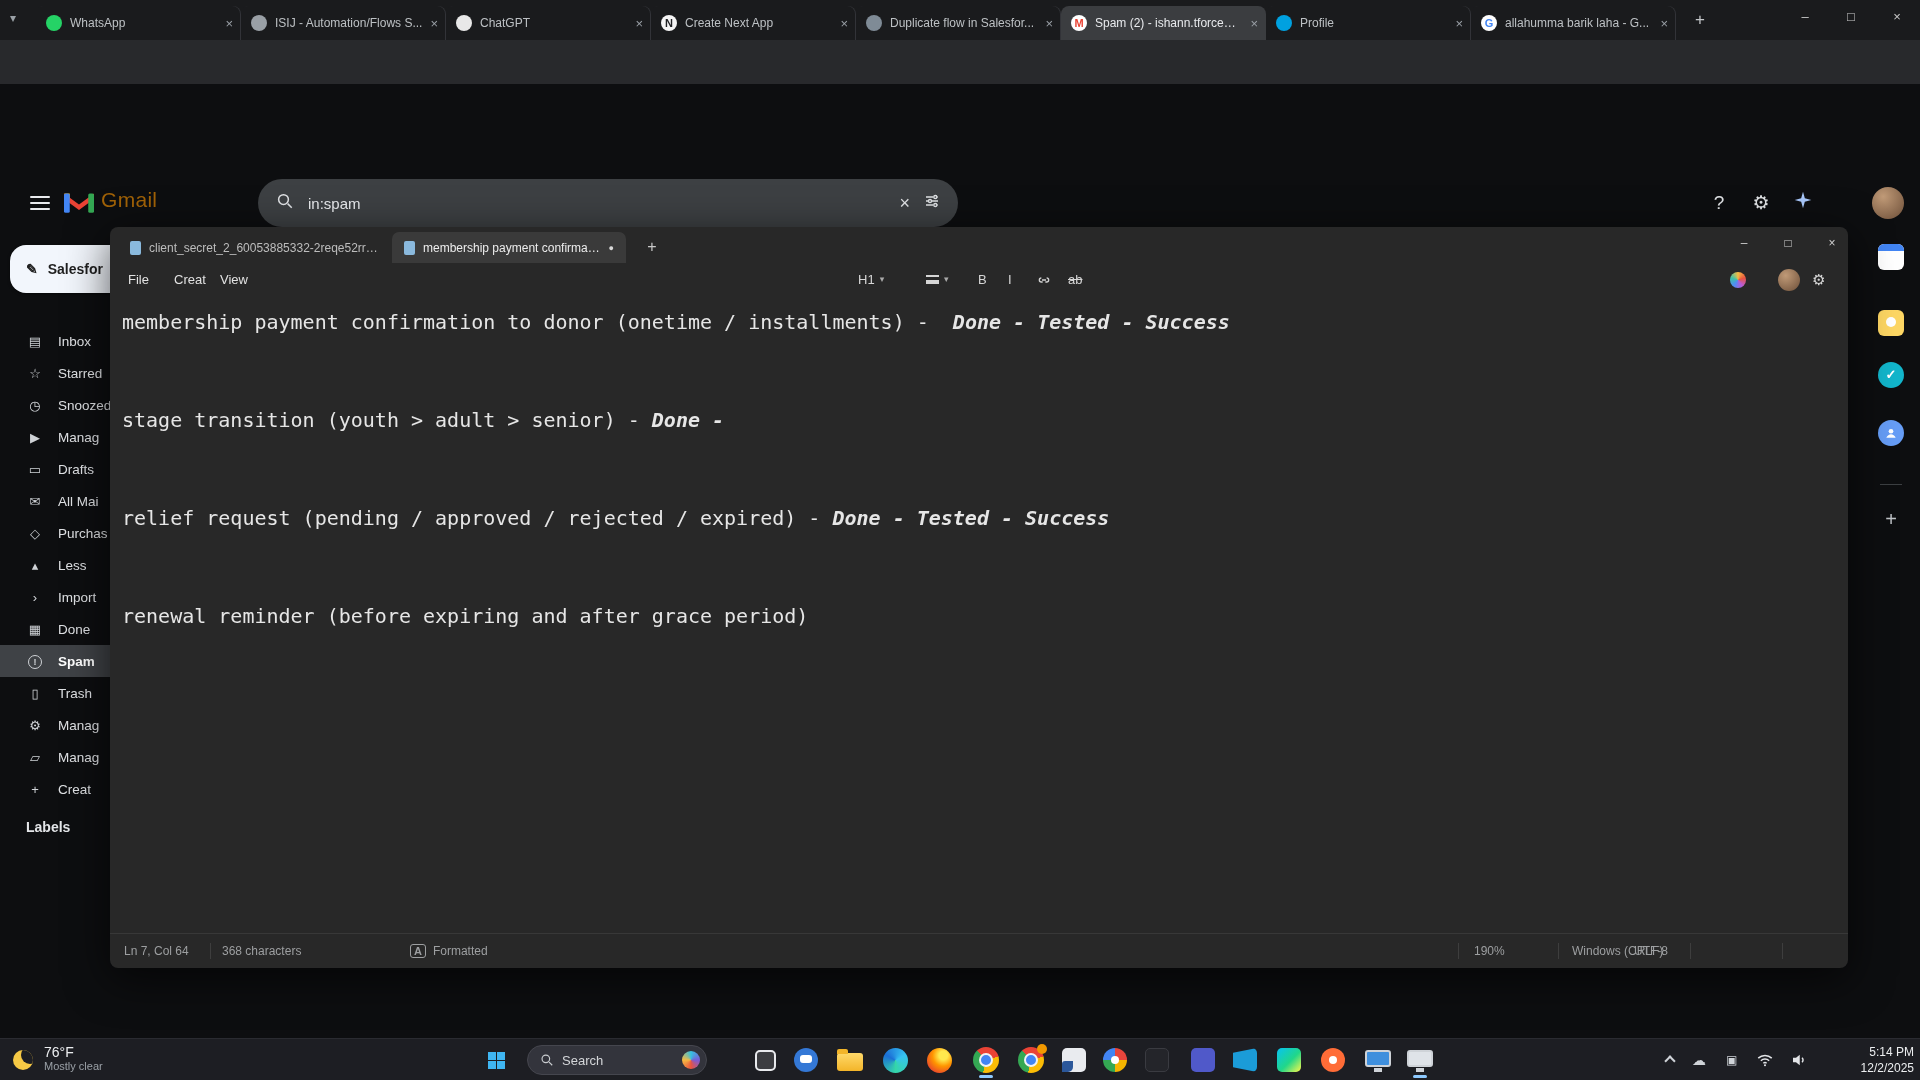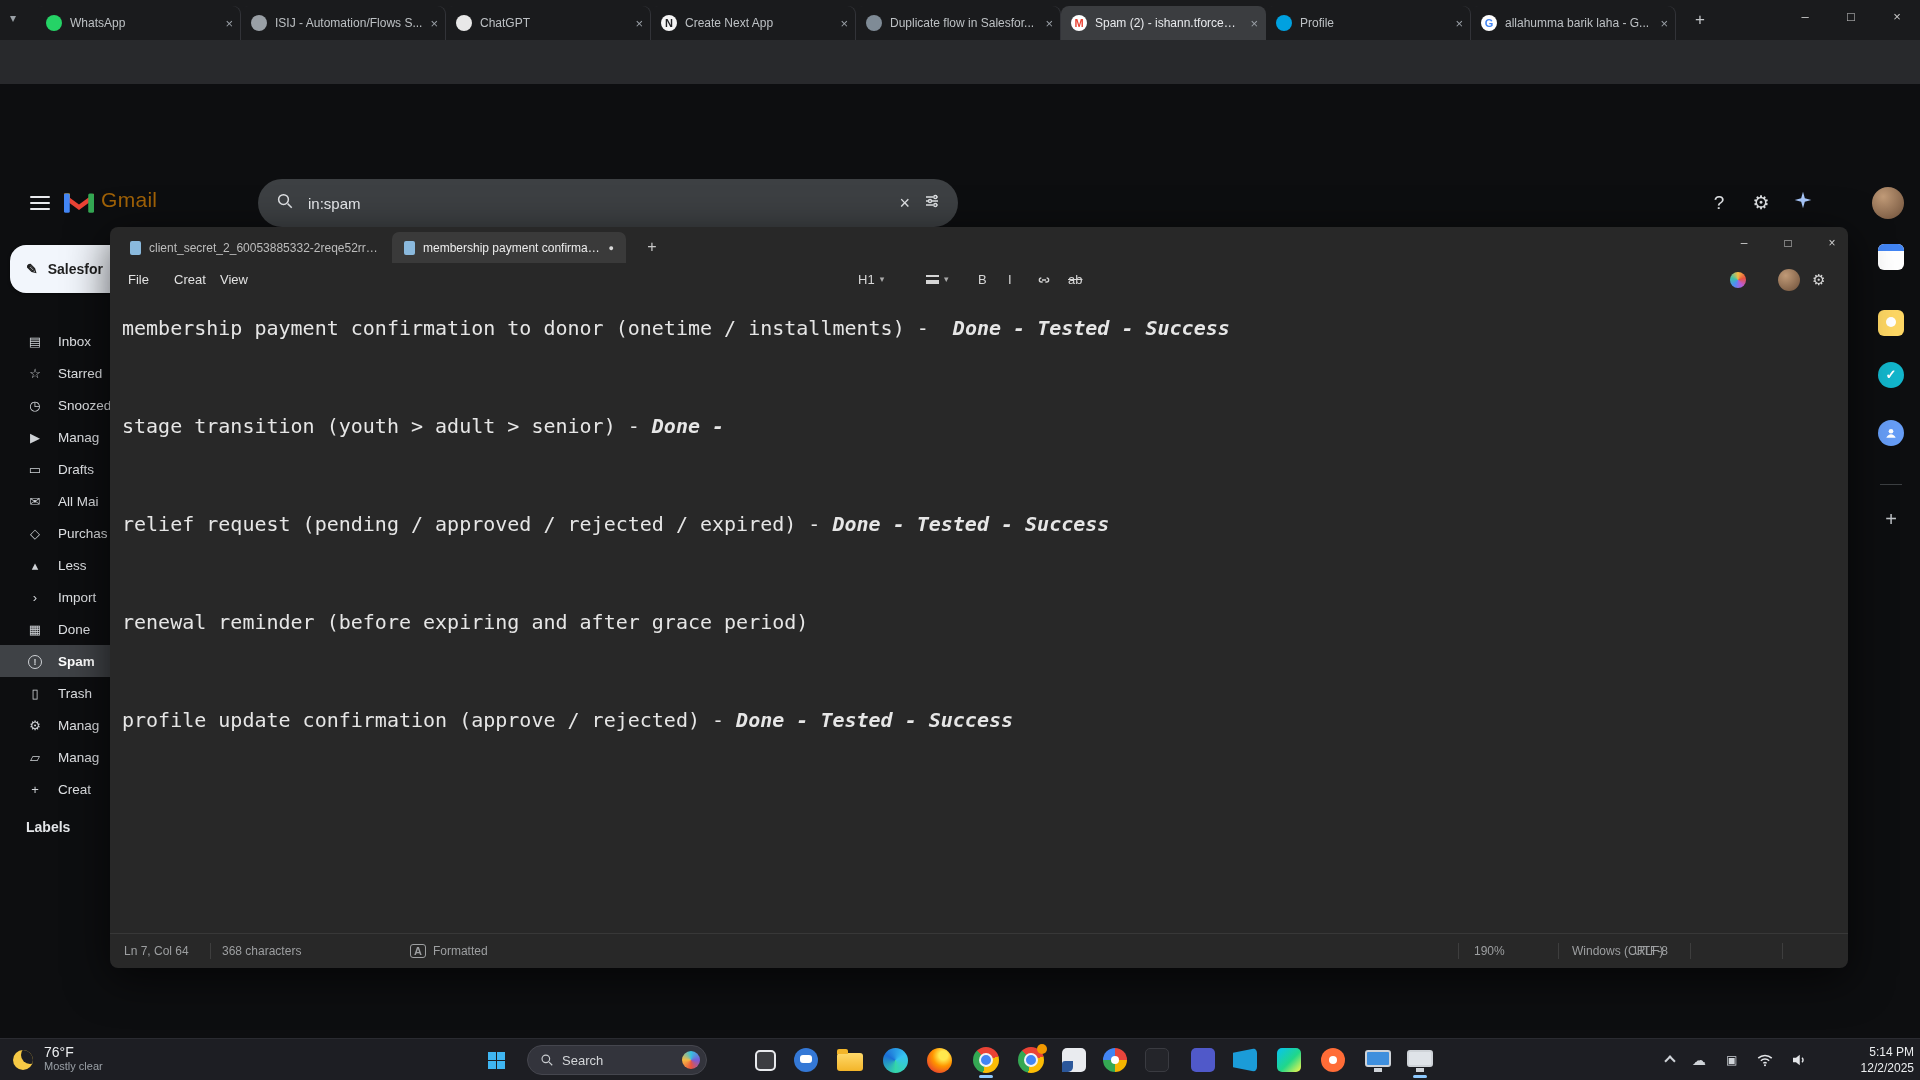--- a/index.html
+++ b/index.html
@@ -67,21 +67,21 @@
 .docic{width:11px;height:14px;background:#8ab9dd;border-radius:2px;flex:0 0 11px}
 .ndot{color:#d8d8d8;font-size:9px}
 .nplus{position:absolute;left:530px;top:8px;width:24px;height:24px;text-align:center;line-height:24px;color:#c9c9c9;font-size:16px}
 .nctrl{position:absolute;top:0;width:40px;height:33px;text-align:center;line-height:33px;color:#cfcfcf;font-size:12px}
 .nmi{position:absolute;top:36px;height:33px;line-height:33px;font-size:13px;color:#e2e2e2;padding:0 6px}
 .ntool{position:absolute;top:36px;height:33px;line-height:33px;font-size:13px;color:#d6d6d6;text-align:center;display:flex;align-items:center;gap:5px}
 .listic{display:inline-block;width:13px;height:9px;border-top:2px solid #d6d6d6;border-bottom:2px solid #d6d6d6;position:relative}
 .listic::after{content:'';position:absolute;left:0;top:2.5px;width:13px;height:2px;background:#d6d6d6}
 .caret{font-size:9px;color:#a9a9a9}
 .copilot{width:16px;height:16px;border-radius:50%;background:conic-gradient(#f5b942,#e8543f,#b75bd6,#4e8df5,#3fc1a8,#f5b942)}
-.editor{position:absolute;left:0;top:70px;width:100%;height:636px;padding:7px 10px 0 12px;overflow:hidden}
+.editor{position:absolute;left:0;top:64px;width:100%;height:636px;padding:7px 10px 0 12px;overflow:hidden}
 .eline{white-space:pre;font-family:"DejaVu Sans Mono",monospace;font-size:20px;height:49px;line-height:49px;margin-bottom:49px;color:#e6e6e6}
 .eline .emph{font-weight:bold;font-style:italic}
 .nstatus{position:absolute;left:0;bottom:0;width:100%;height:35px;border-top:1px solid #383838;font-size:12px;color:#9d9fa1}
 .nstatus span.st{position:absolute;top:0;height:34px;line-height:34px}
 .vsep{position:absolute;top:9px;width:1px;height:16px;background:#3e3e3e}
 .fmtic{font-weight:bold;font-size:11px;border:1px solid #9d9fa1;border-radius:3px;padding:0 3px;margin-right:7px}
 
 
 .taskbar{position:absolute;left:0;top:1038px;width:1920px;height:42px;background:#1d1e23;border-top:1px solid #2a2b31}
 .tico{position:absolute;top:2px;width:38px;height:38px;display:flex;align-items:center;justify-content:center}
@@ -420,21 +420,20 @@
         <span class="copilot"></span>
       </span>
     <span class="avatar" style="position:absolute;left:1668px;top:42px;width:22px;height:22px"></span>
     <span class="ntool" style="left:1702px;font-size:15px">⚙</span>
 
     <div class="editor">
       <div class="eline"><span>membership payment confirmation to donor (onetime / installments) -  </span><span class="emph">Done - Tested - Success</span></div>
       <div class="eline"><span>stage transition (youth &gt; adult &gt; senior) - </span><span class="emph">Done -</span></div>
       <div class="eline"><span>relief request (pending / approved / rejected / expired) - </span><span class="emph">Done - Tested - Success</span></div>
       <div class="eline"><span>renewal reminder (before expiring and after grace period)</span><span class="emph"></span></div>
-      <div class="eline"><span>profile update confirmation (approve / rejected) - </span><span class="emph">Done - Tested - Success</span></div>
     </div>
 
     <div class="nstatus">
       <span class="st" style="left:14px">Ln 7, Col 64</span>
       <span class="vsep" style="left:100px"></span>
       <span class="st" style="left:112px">368 characters</span>
       <span class="st" style="left:300px"><span class="fmtic">A</span><span>Formatted</span></span>
       <span class="vsep" style="left:1348px"></span>
       <span class="st" style="left:1364px">190%</span>
       <span class="vsep" style="left:1448px"></span>

